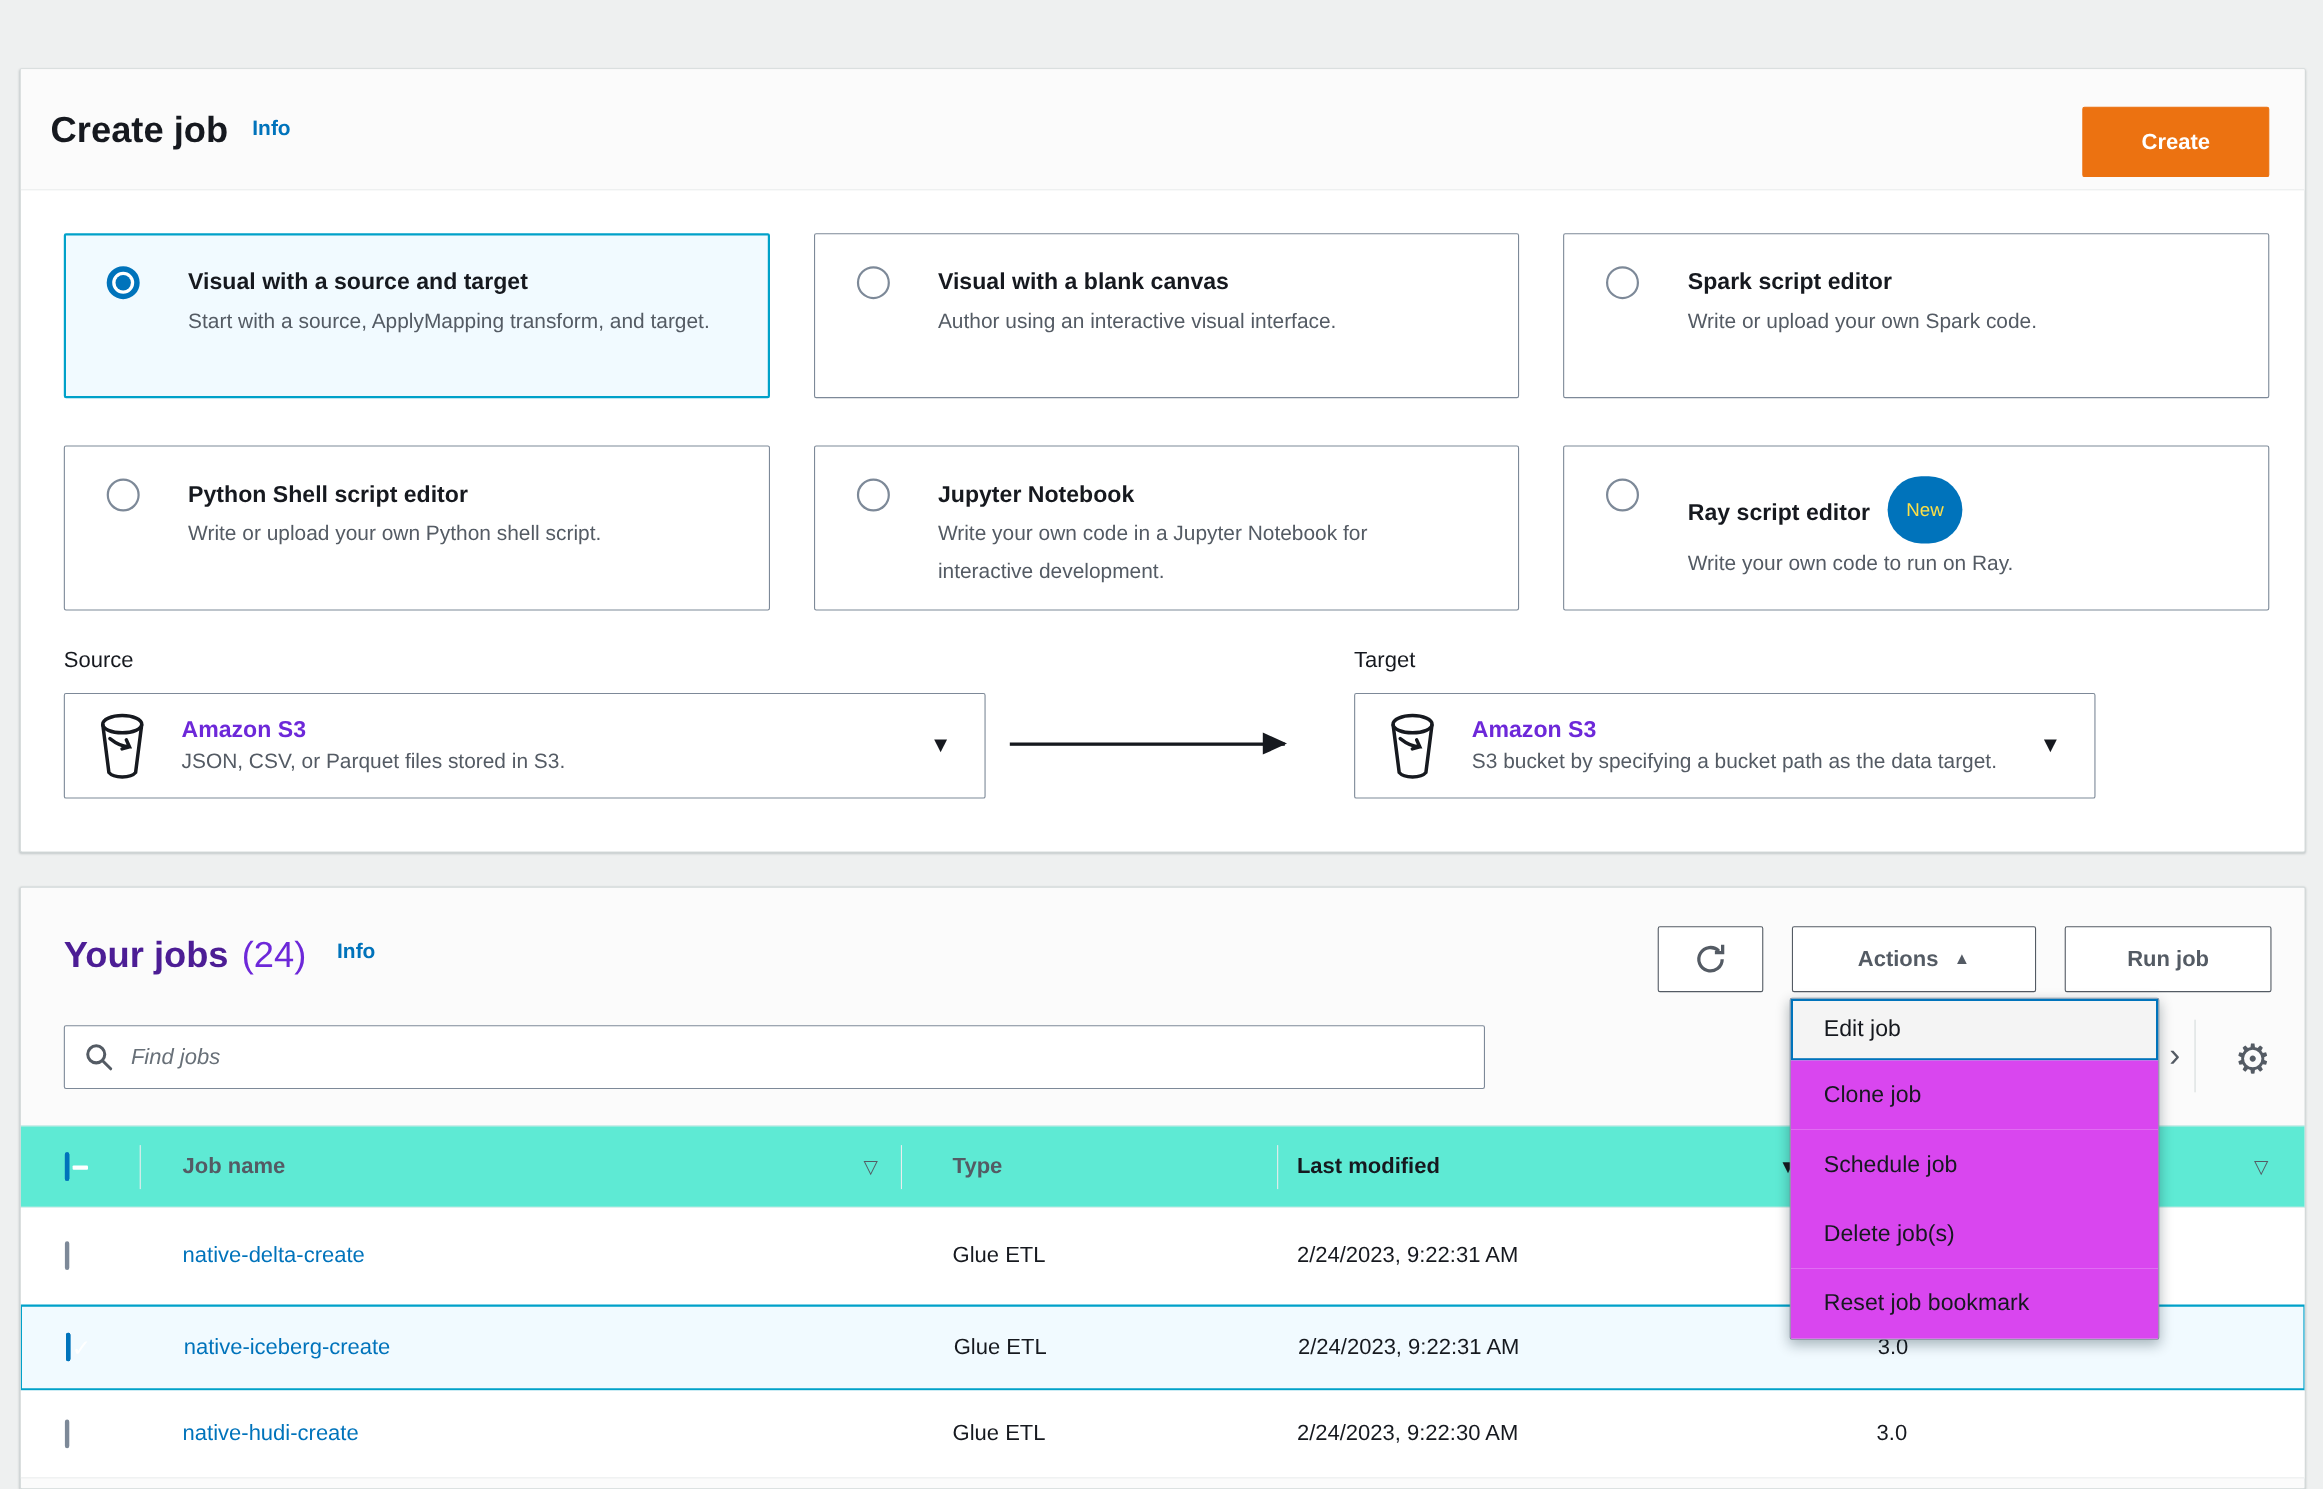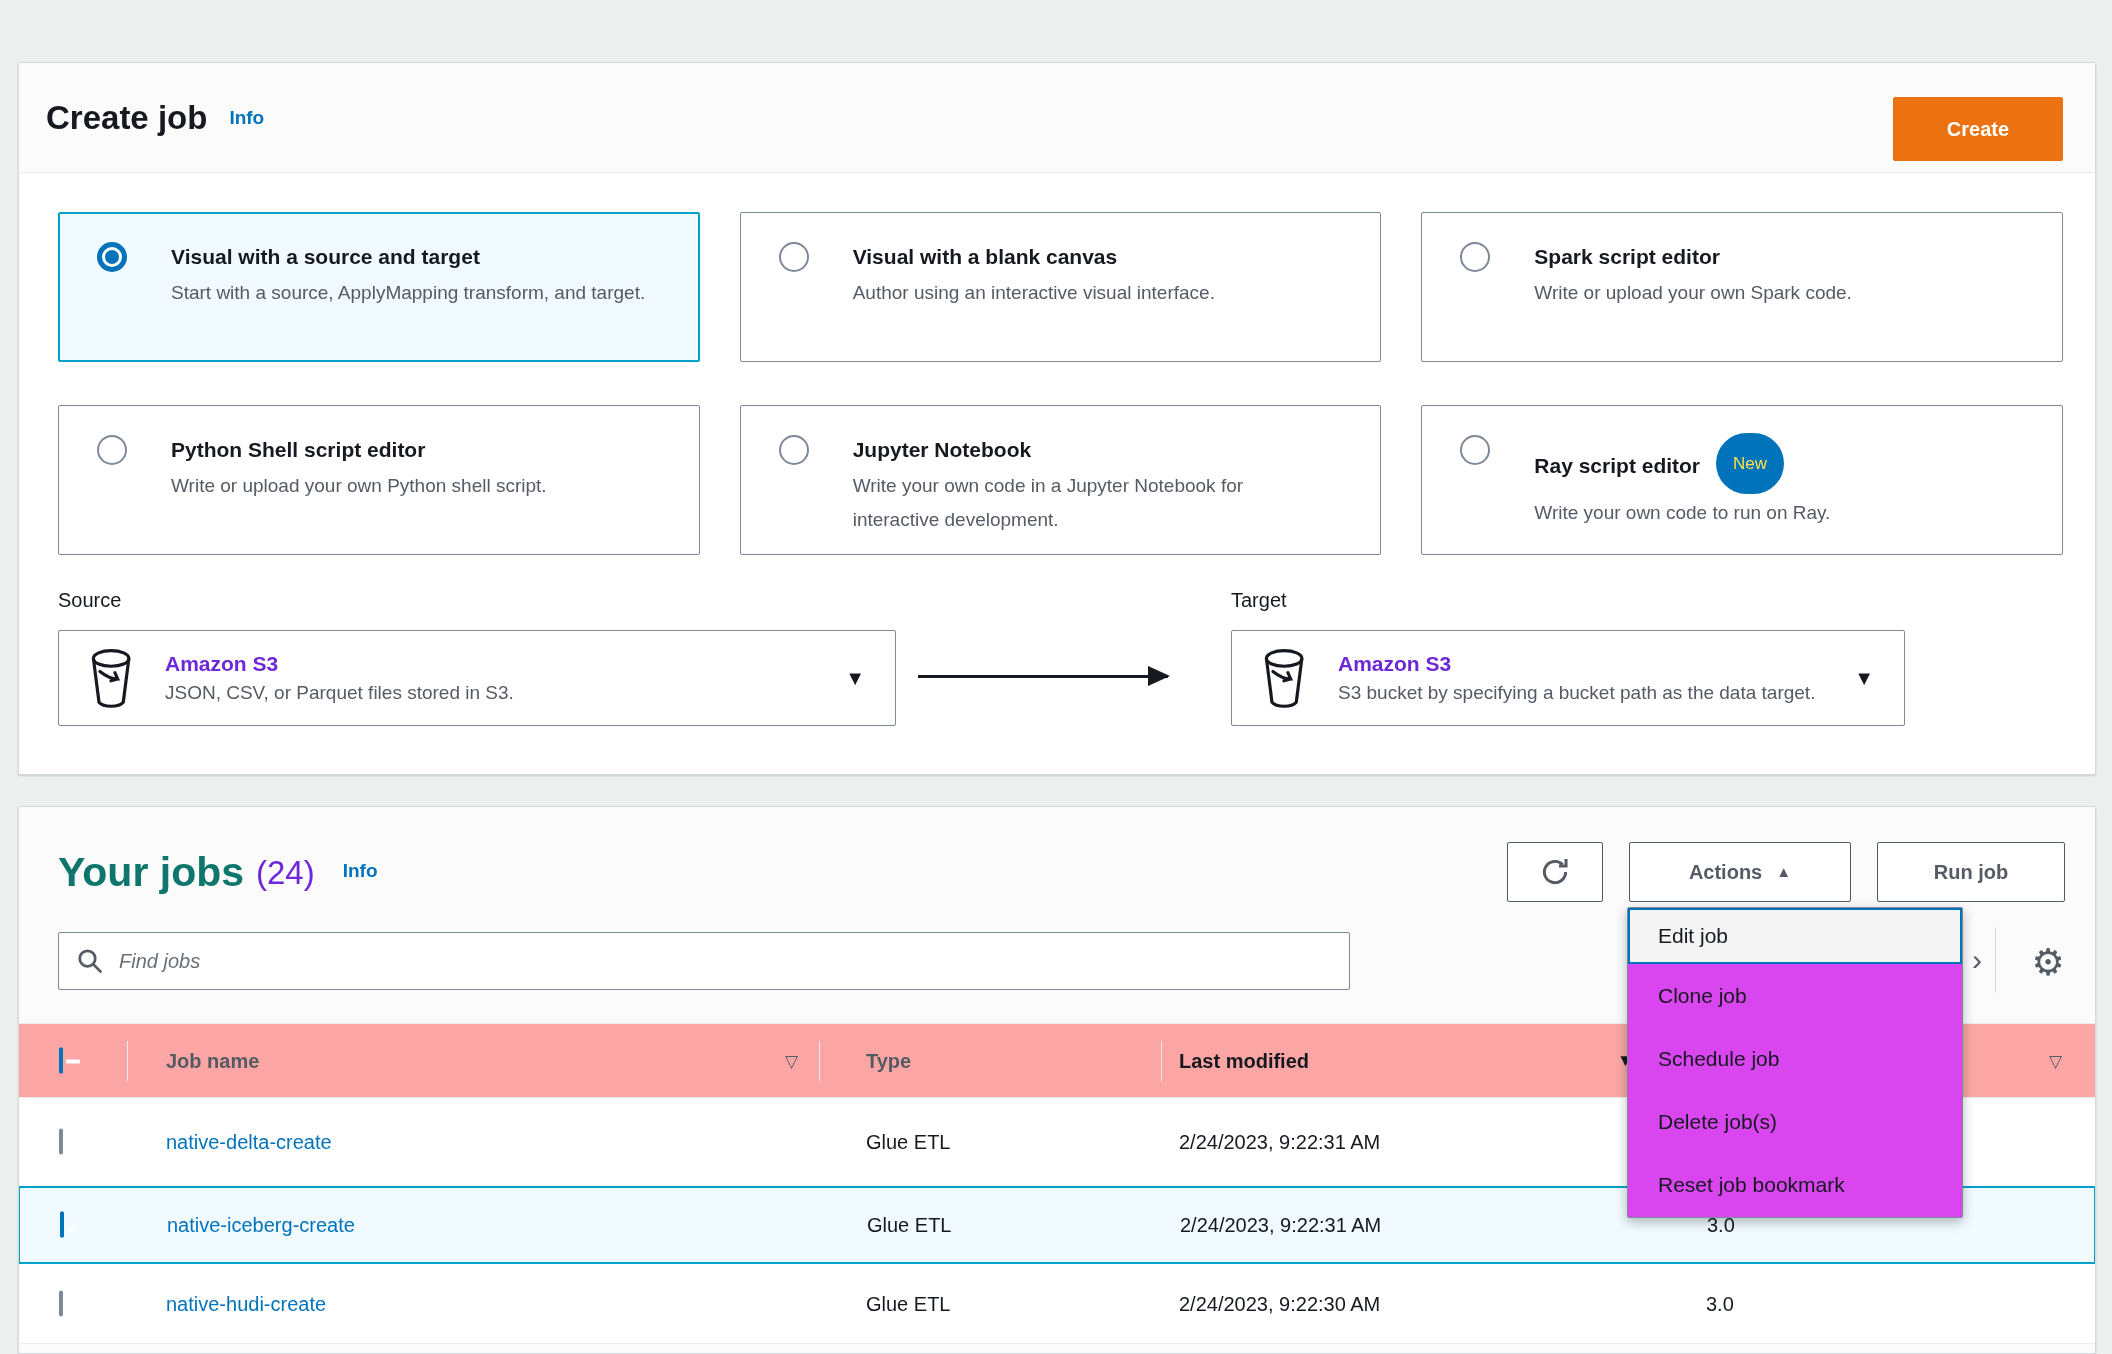--- a/index.html
+++ b/index.html
@@ -72,21 +72,21 @@
   .bucket-icon { flex:0 0 56px; margin-right:24px; }
   .flow-arrow { position:absolute; left:860px; top:88px; width:250px; height:3px; background:#16191f; }
   .flow-arrow::after {
     content:""; position:absolute; right:-2px; top:-9px;
     border-left:22px solid #16191f; border-top:10px solid transparent; border-bottom:10px solid transparent;
   }
   
   #jobs-panel { top:806px; height:548px; background:#fbfbfb; }
   .jobs-header { position:relative; height:216px; }
   .jobs-title-row { position:absolute; left:39px; top:42px; display:flex; align-items:center; }
-  .jobs-title { font-size:41px; font-weight:700; color:#0f766e; }
+  .jobs-title { font-size:33px; font-weight:700; color:#4c1d95; }
   .jobs-count { font-size:33px; font-weight:400; color:#6d28d9; margin-left:12px; }
   .jobs-header .info-link { margin-left:28px; position:relative; top:-2px; }
   .icon-btn { position:absolute; top:35px; height:60px; }
   #refresh-btn { left:1488px; width:96px; }
   #actions-btn { left:1610px; width:222px; }
   #runjob-btn { left:1858px; width:188px; }
   .btn-caret { font-size:15px; margin-left:14px; position:relative; top:-1px; }
   .search-box {
     position:absolute; left:39px; top:125px; width:1292px; height:58px;
     border:1px solid #7d8998; border-radius:2px; background:#fff;
@@ -97,21 +97,21 @@
     font-family:"Liberation Sans","DejaVu Sans",sans-serif; background:transparent; margin-left:14px;
   }
   .search-box input::placeholder { color:#687078; font-style:italic; opacity:1; }
   .pag-next { position:absolute; left:1940px; top:136px; font-size:30px; color:#545b64; width:36px; text-align:center; }
   .toolbar-divider { position:absolute; left:1976px; top:120px; width:1px; height:66px; background:#d5dbdb; }
   .gear-btn { position:absolute; left:2002px; top:128px; width:54px; height:54px; font-size:37px; color:#545b64;
     display:flex; align-items:center; justify-content:center; cursor:pointer; }
   
   .jobs-table { position:absolute; left:0; top:216px; width:100%; }
   .t-header {
-    position:relative; height:75px; background:#fca5a5;
+    position:relative; height:75px; background:#5eead4;
     border-top:1px solid #eaeded; border-bottom:1px solid #eaeded; font-weight:700;
   }
   .t-header .cell { color:#545b64; font-size:20px; }
   .t-header .cell.sorted { color:#16191f; }
   .cell { position:absolute; top:50%; transform:translateY(-50%); white-space:nowrap; font-size:20px; color:#16191f; }
   .c-check { left:40px; }
   .c-name  { left:147px; }
   .c-type  { left:847px; }
   .c-mod   { left:1160px; }
   .c-ver   { left:1687px; }

